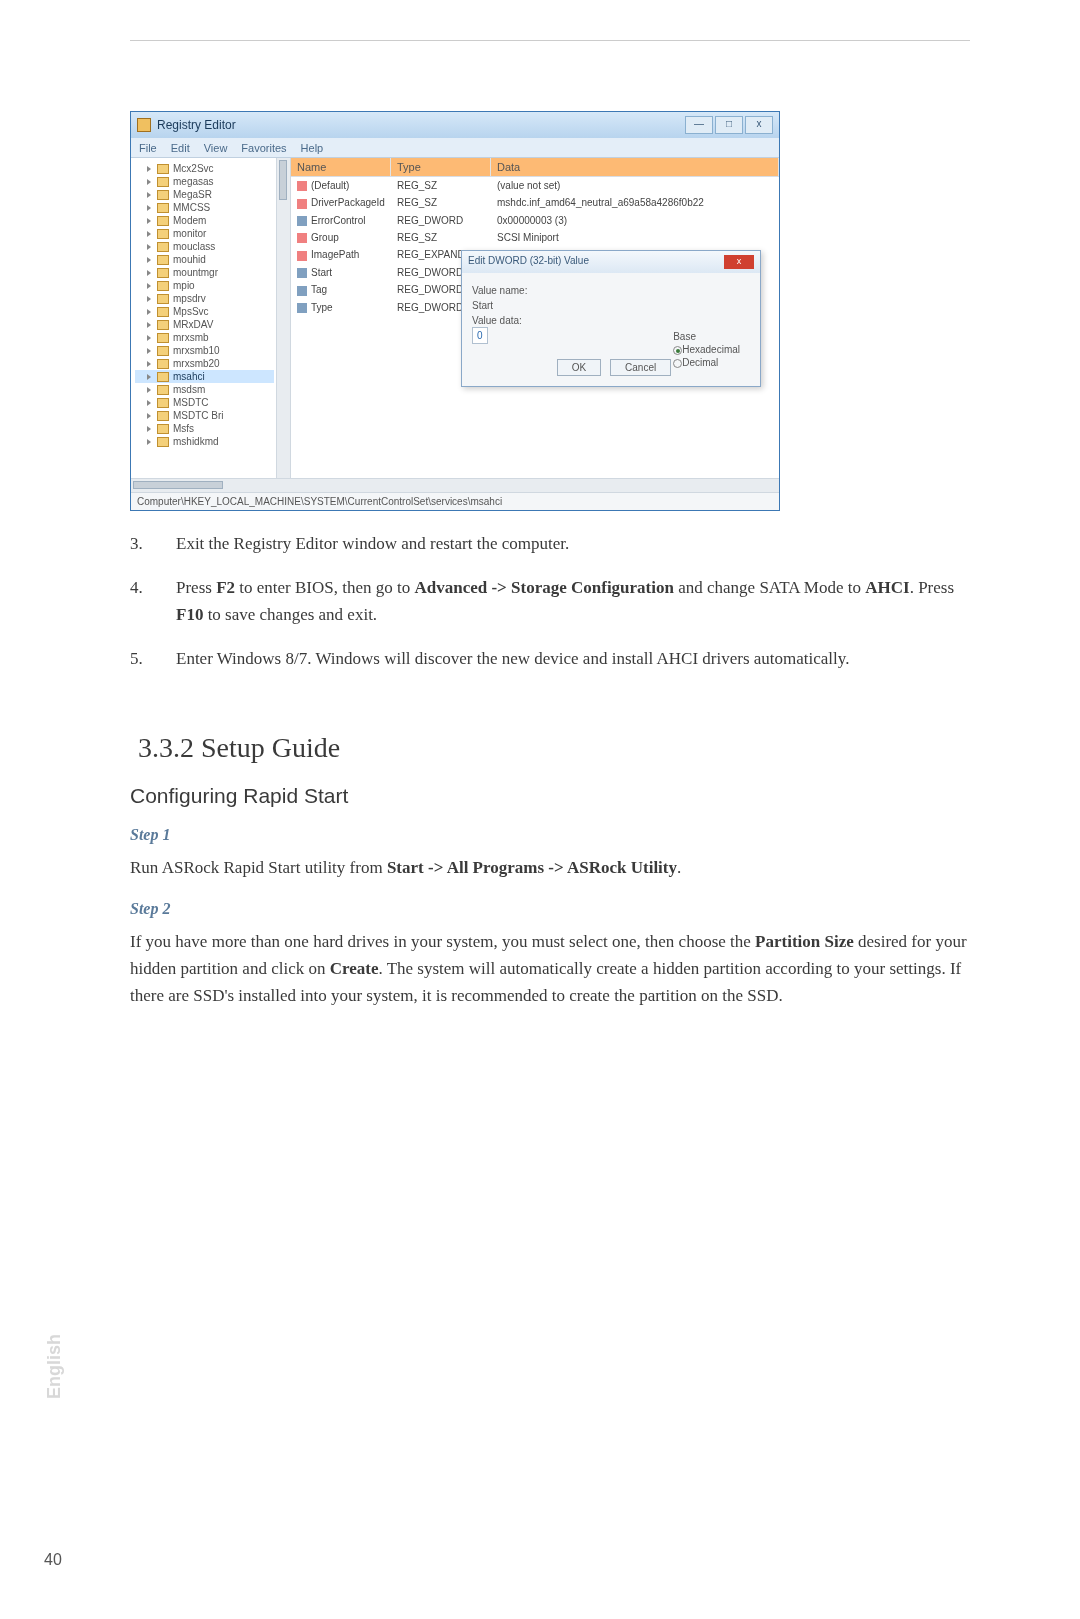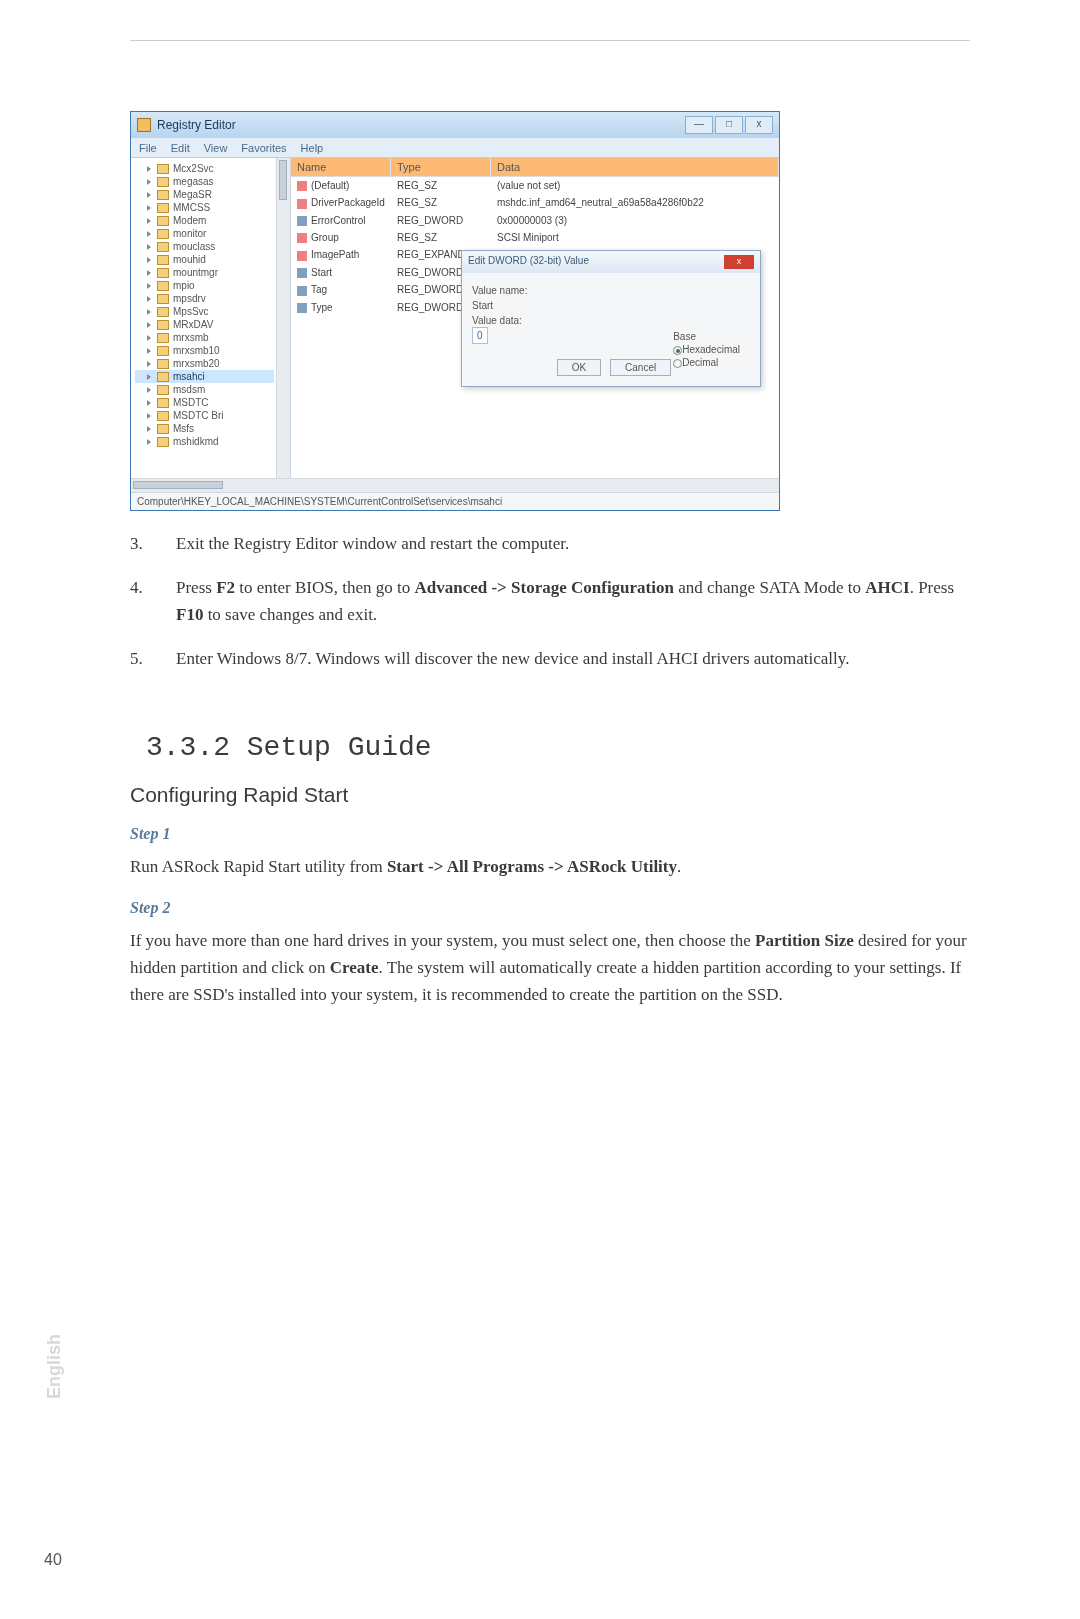--- a/index.html
+++ b/index.html
@@ -229,25 +229,25 @@
   .instr-list li {
     display: flex;
     gap: 28px;
     font-size: 17px;
     line-height: 1.55;
     margin-bottom: 18px;
     color: #3a3a3a;
   }
   .instr-list .num { width: 18px; flex-shrink: 0; }
   .section-heading {
-    font-family: Liberation Mono, monospace;
+    font-family: Liberation Serif, serif;
     font-size: 28px;
     font-weight: 300;
     color: #3a3a3a;
-    margin: 60px 0 20px 16px;
+    margin: 60px 0 20px 8px;
   }
   .sub-heading {
     font-family: Arial, Helvetica, sans-serif;
     font-size: 21px;
     font-weight: 400;
     color: #3a3a3a;
     margin: 0 0 18px 0;
   }
   .step-label {
     font-family: Georgia, serif;

